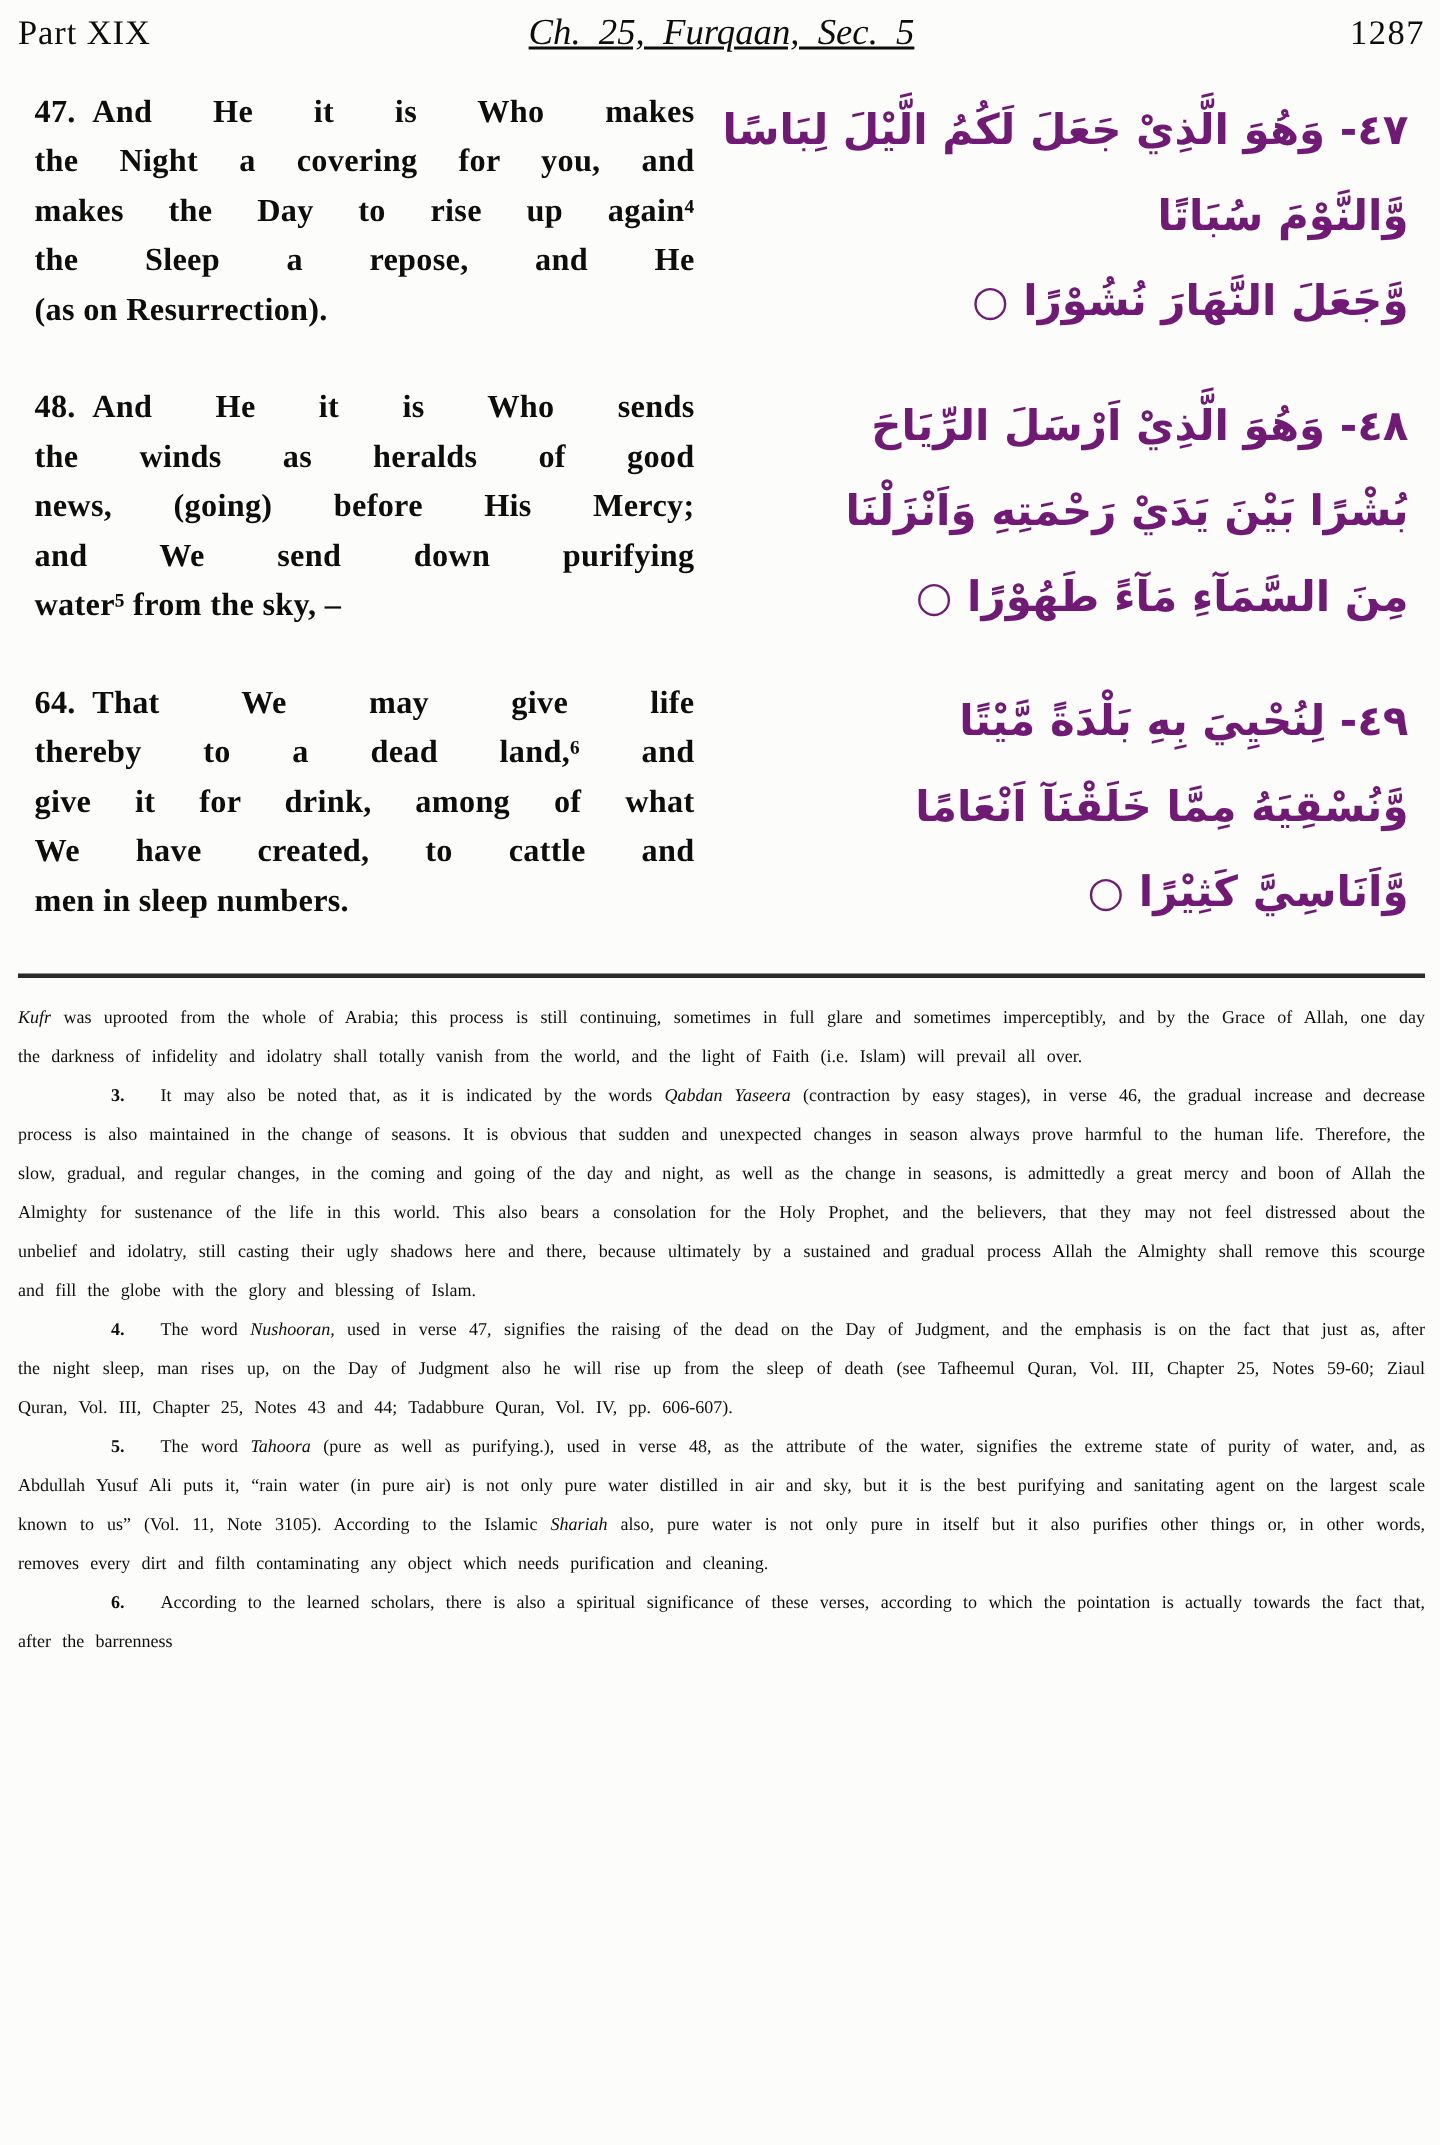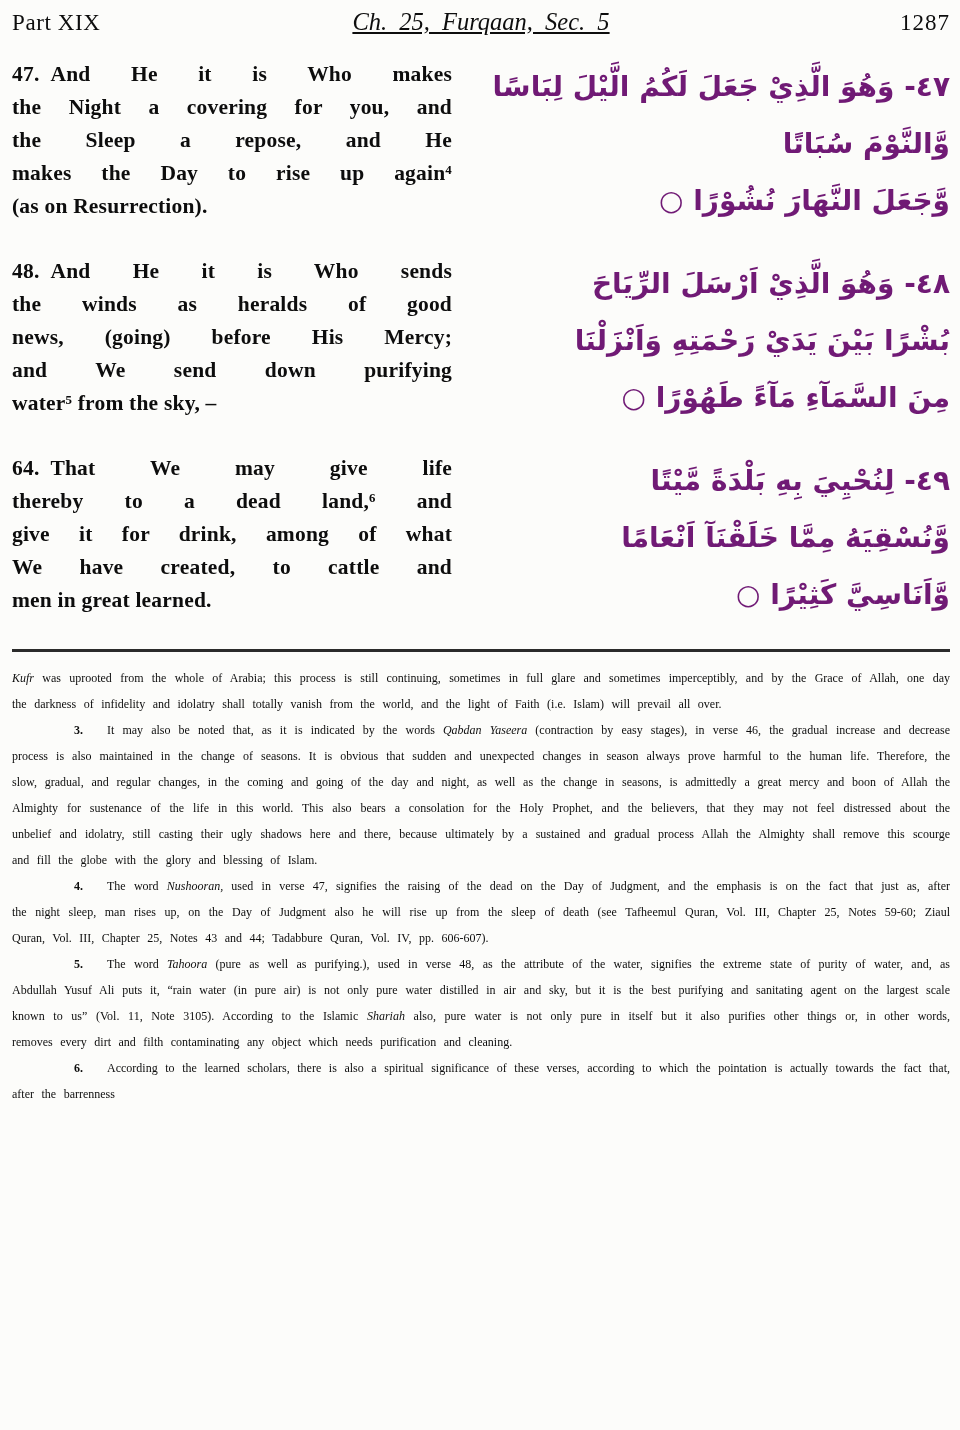--- a/index.html
+++ b/index.html
@@ -12,21 +12,21 @@
   
   .page-header {
     display:grid; grid-template-columns:1fr auto 1fr; align-items:baseline;
     font-size:23px; padding-top:2px;
   }
   .part { justify-self:start; letter-spacing:0.6px; }
   .chapter { justify-self:center; font-style:italic; font-size:24.5px; word-spacing:6px;text-decoration:underline; }
   .pageno { justify-self:end; letter-spacing:1px; }
   
   .verses { margin-top:22px; }
-  .verse-row { display:flex; justify-content:space-between; margin-bottom:26px; }
+  .verse-row { display:flex; justify-content:center; margin-bottom:26px; }
   .english { width:440px; font-weight:bold; font-size:21.5px; line-height:33px; letter-spacing:0.2px; }
   .eline { text-align:justify; text-align-last:justify; }
   .english .eline:last-child { text-align:justify; text-align-last:left; }
   .arabic {
     width:476px; direction:rtl; text-align:right;
     font-family:"DejaVu Sans", sans-serif; font-weight:bold;
     font-size:28px; line-height:57px; color:#701a75;
   }
   .aline { white-space:nowrap; }
   
@@ -48,22 +48,22 @@
     <span class="chapter">Ch. 25, Furqaan, Sec. 5</span>
     <span class="pageno">1287</span>
   </header>
 
   <main class="verses">
 
     <div class="verse-row">
       <div class="english">
         <div class="eline">47. And He it is Who makes</div>
         <div class="eline">the Night a covering for you, and</div>
+        <div class="eline">makes the Day to rise up again⁴</div>
         <div class="eline">the Sleep a repose, and He</div>
-        <div class="eline">makes the Day to rise up again⁴</div>
         <div class="eline">(as on Resurrection).</div>
       </div>
       <div class="arabic" dir="rtl">
         <div class="aline">٤٧- وَهُوَ الَّذِيْ جَعَلَ لَكُمُ الَّيْلَ لِبَاسًا</div>
         <div class="aline">وَّالنَّوْمَ سُبَاتًا</div>
         <div class="aline">وَّجَعَلَ النَّهَارَ نُشُوْرًا ○</div>
       </div>
     </div>
 
     <div class="verse-row">
@@ -80,21 +80,21 @@
         <div class="aline">مِنَ السَّمَآءِ مَآءً طَهُوْرًا ○</div>
       </div>
     </div>
 
     <div class="verse-row">
       <div class="english">
         <div class="eline">64. That We may give life</div>
         <div class="eline">thereby to a dead land,⁶ and</div>
         <div class="eline">give it for drink, among of what</div>
         <div class="eline">We have created, to cattle and</div>
-        <div class="eline">men in great learned.</div>
+        <div class="eline">men in sleep numbers.</div>
       </div>
       <div class="arabic" dir="rtl">
         <div class="aline">٤٩- لِنُحْيِيَ بِهِ بَلْدَةً مَّيْتًا</div>
         <div class="aline">وَّنُسْقِيَهُ مِمَّا خَلَقْنَآ اَنْعَامًا</div>
         <div class="aline">وَّاَنَاسِيَّ كَثِيْرًا ○</div>
       </div>
     </div>
 
   </main>
 

